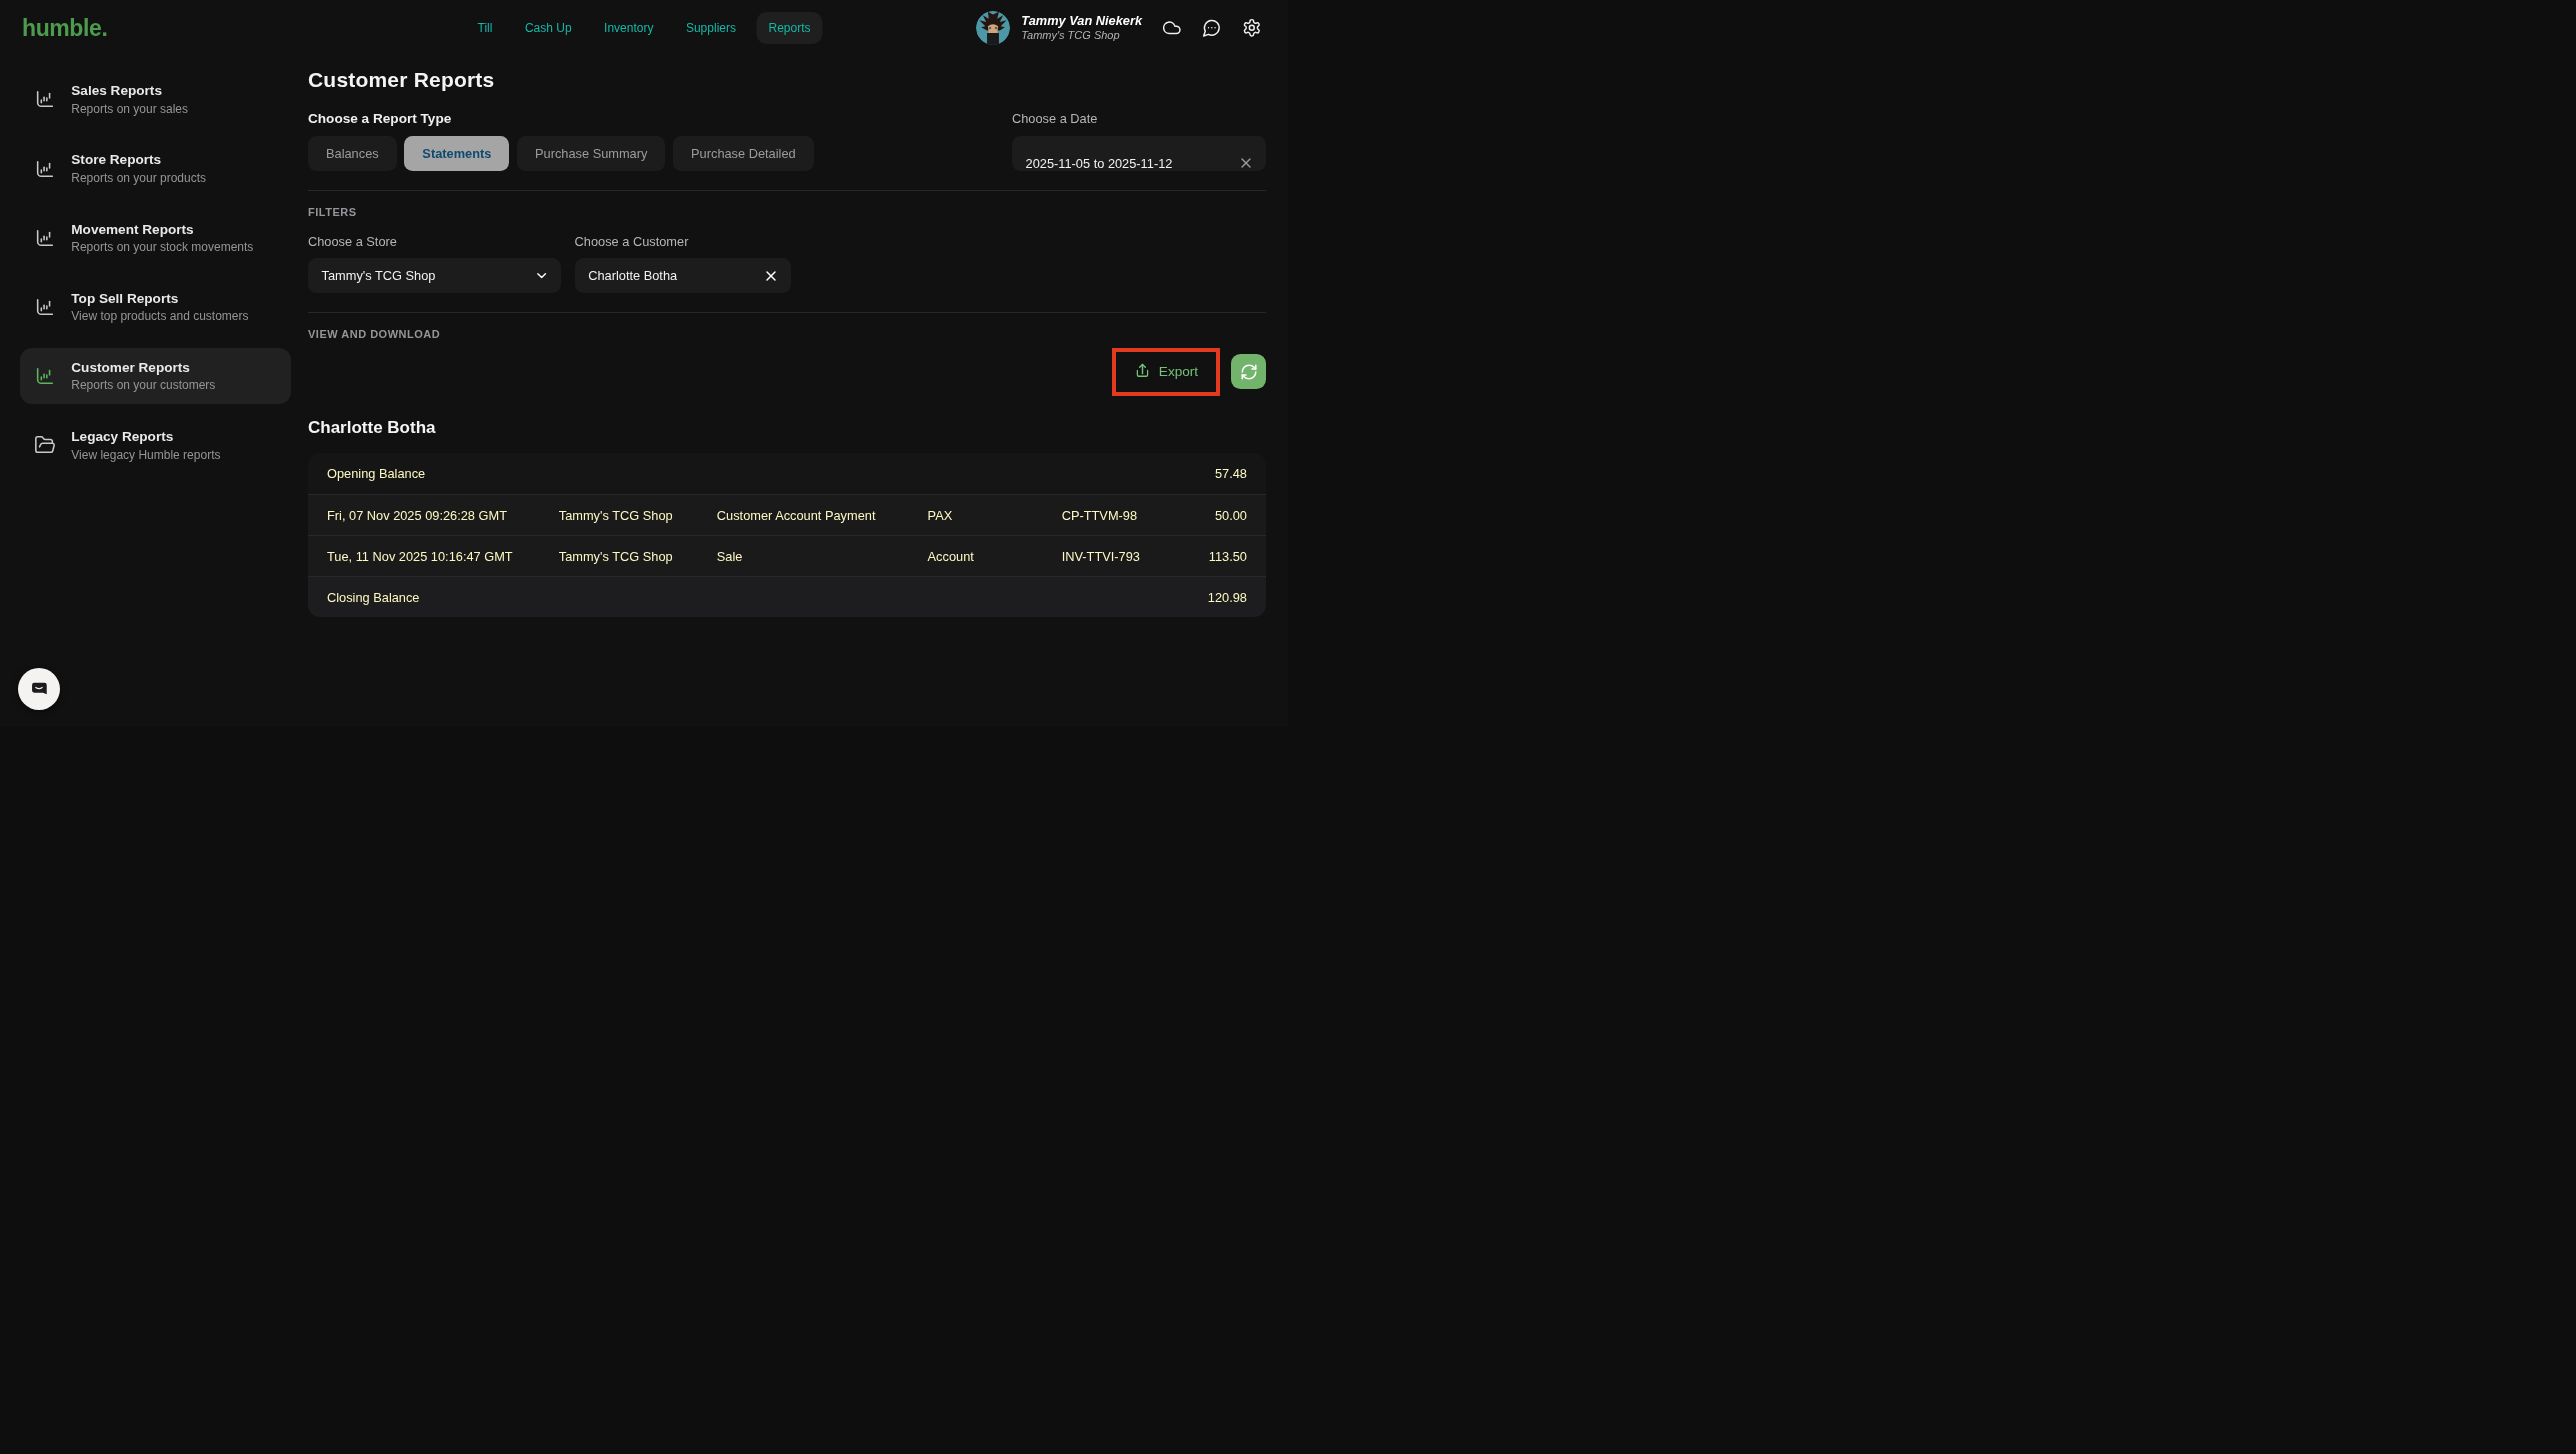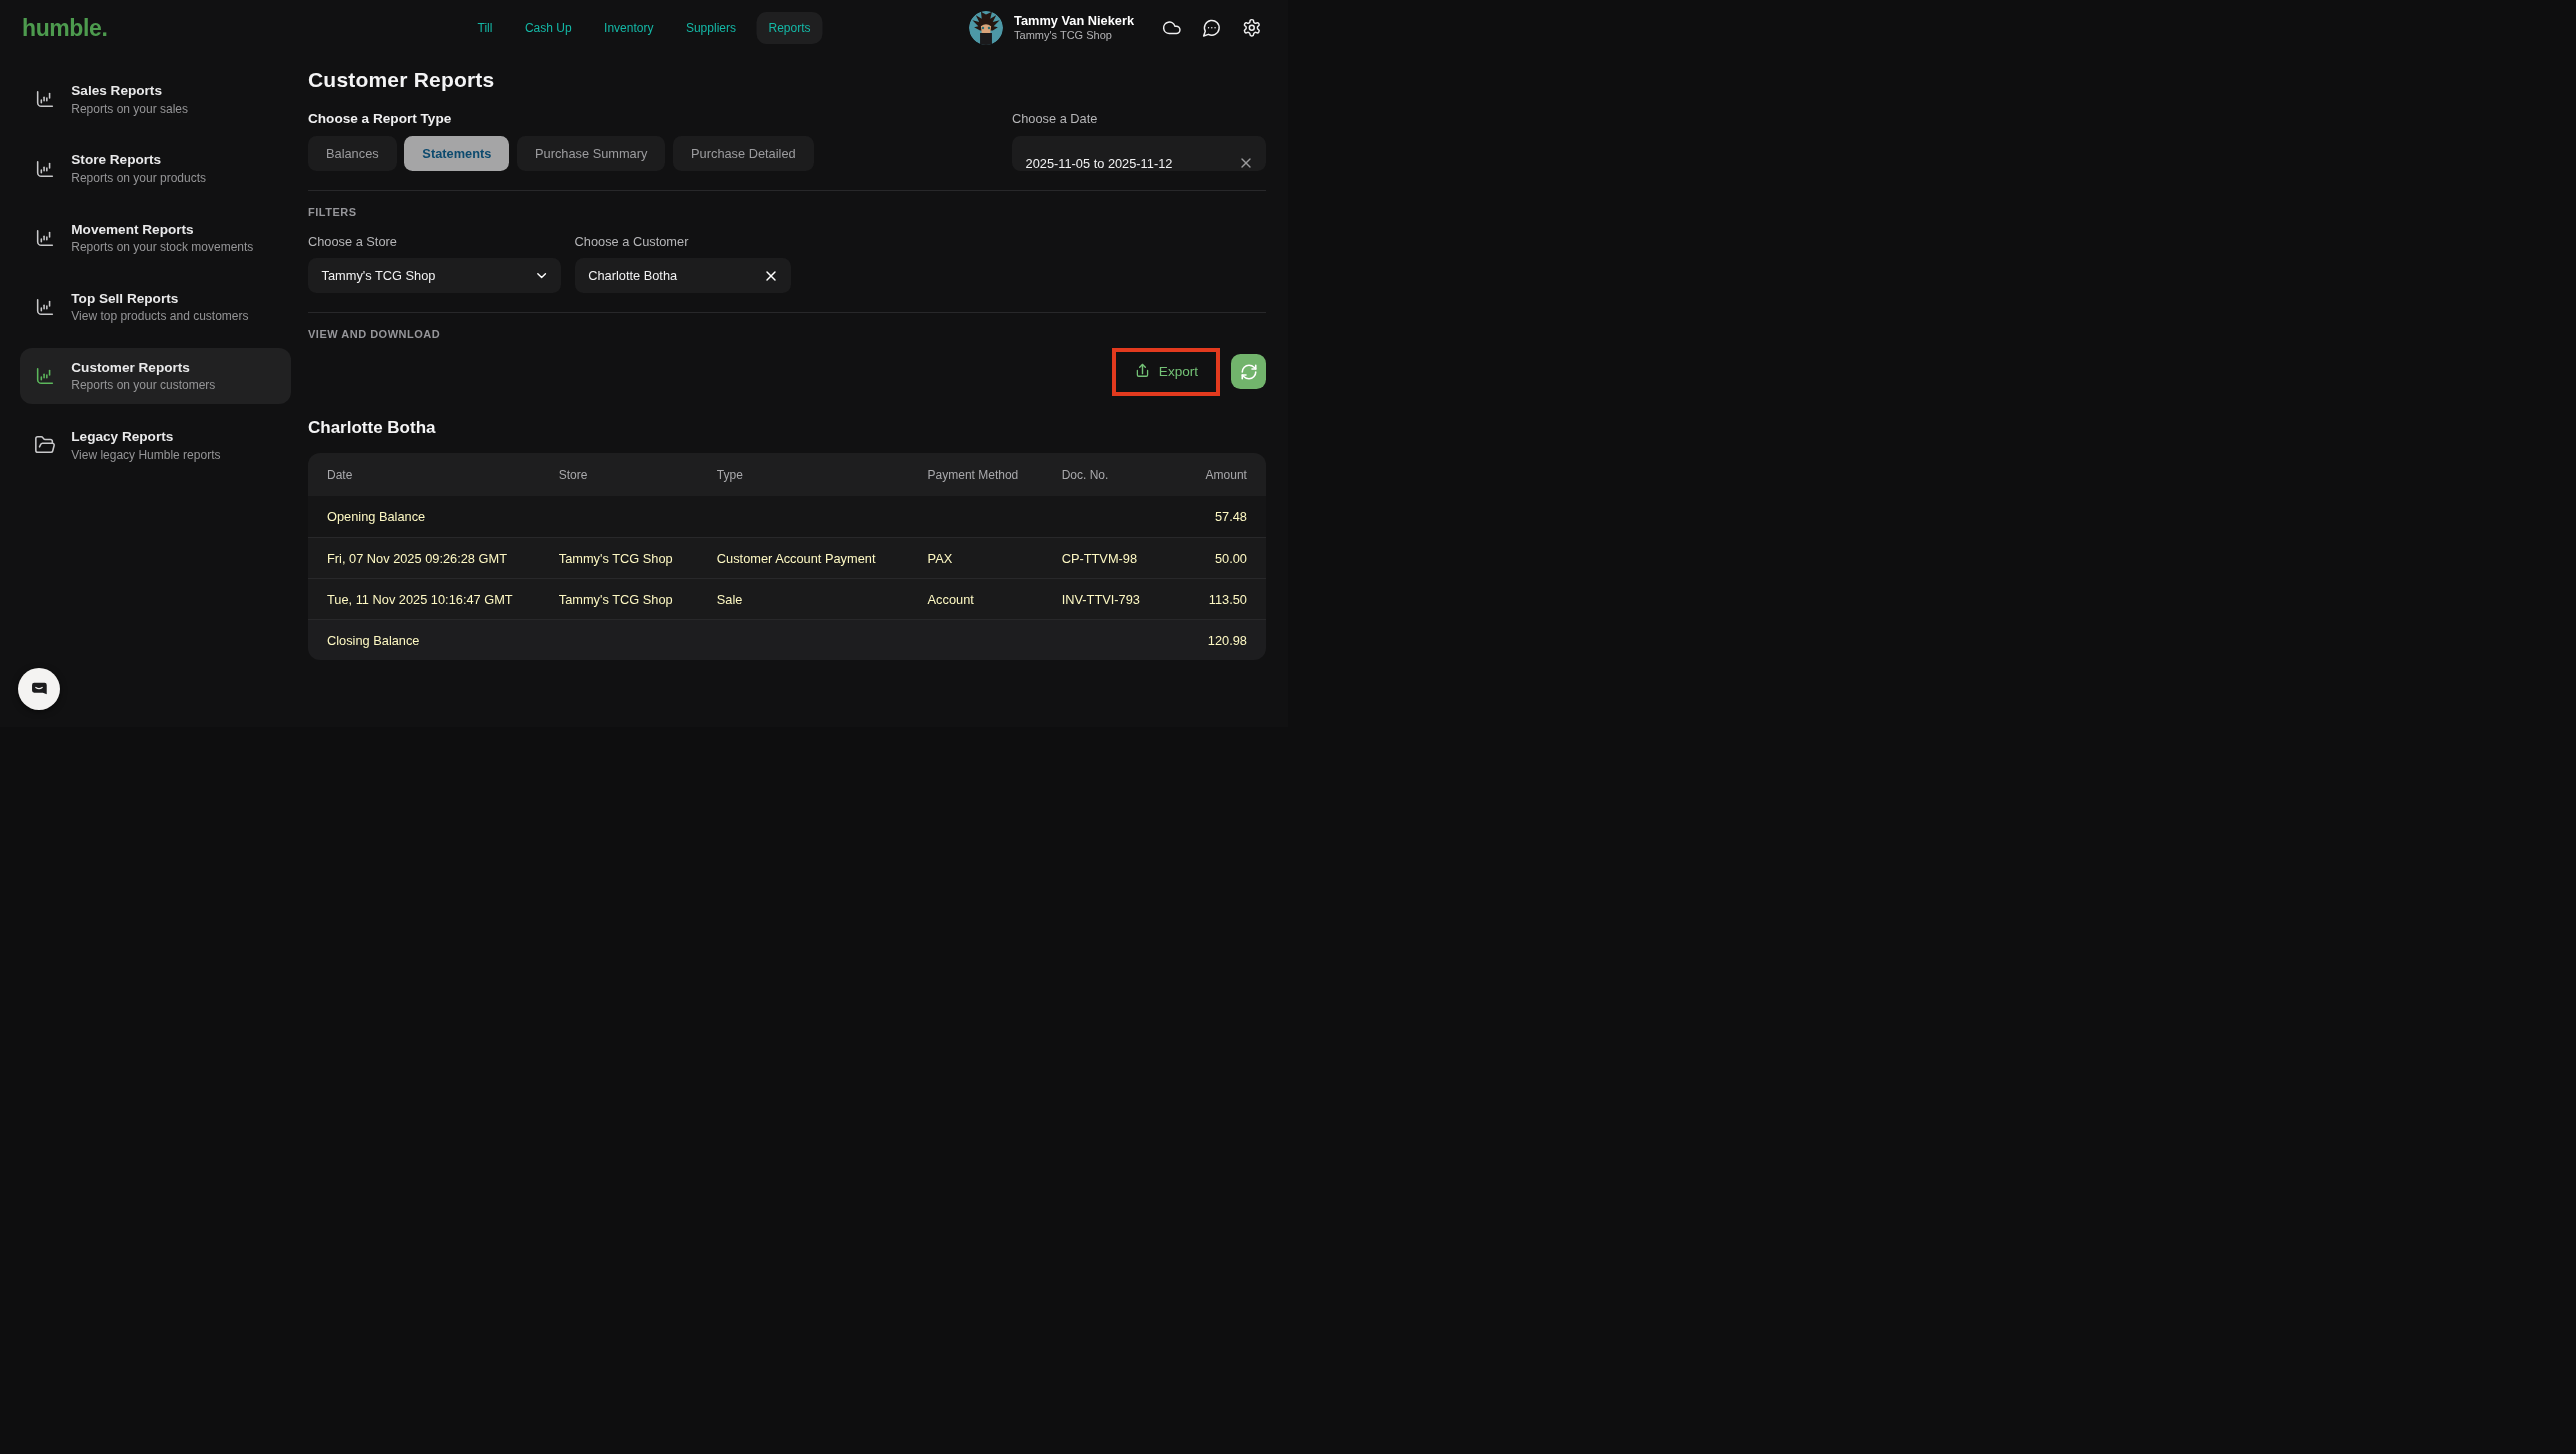--- a/index.html
+++ b/index.html
@@ -63,21 +63,21 @@
     align-items: center;
     gap: 11px;
   }
   .avatar {
     width: 34px; height: 34px;
     border-radius: 50%;
     overflow: hidden;
     flex: 0 0 34px;
     cursor: pointer;
   }
-  .user-text { line-height: 1.25; margin-right: 12px; }
+  .user-text { line-height: 1.25; margin-right: 4px; font-style: italic; }
   .user-name { font-size: 12.8px; font-weight: bold; color: #ffffff; }
   .user-store { font-size: 11px; color: #b4b4b6; }
   .icon-btn {
     background: none; border: none; cursor: pointer;
     color: #f0f0f1; display: flex; align-items: center; justify-content: center;
     width: 29px; height: 29px;
   }
   .icon-btn svg { width: 19.6px; height: 19.6px; }
 
   
@@ -494,28 +494,20 @@
                 <path d="M21 12a9 9 0 0 1-9 9 9.75 9.75 0 0 1-6.74-2.74L3 16"></path>
                 <path d="M8 16H3v5"></path>
               </svg>
           </span>
         </button>
       </div>
 
       <h2 class="customer-name">Charlotte Botha</h2>
 
       <div class="table">
-        <div class="t-row t-head">
-          <div class="t-cell">Date</div>
-          <div class="t-cell">Store</div>
-          <div class="t-cell">Type</div>
-          <div class="t-cell">Payment Method</div>
-          <div class="t-cell">Doc. No.</div>
-          <div class="t-cell num">Amount</div>
-        </div>
 
         <div class="t-row t-body-row balance-open">
           <div class="t-cell">Opening Balance</div>
           <div class="t-cell"></div>
           <div class="t-cell"></div>
           <div class="t-cell"></div>
           <div class="t-cell"></div>
           <div class="t-cell num">57.48</div>
         </div>
 

